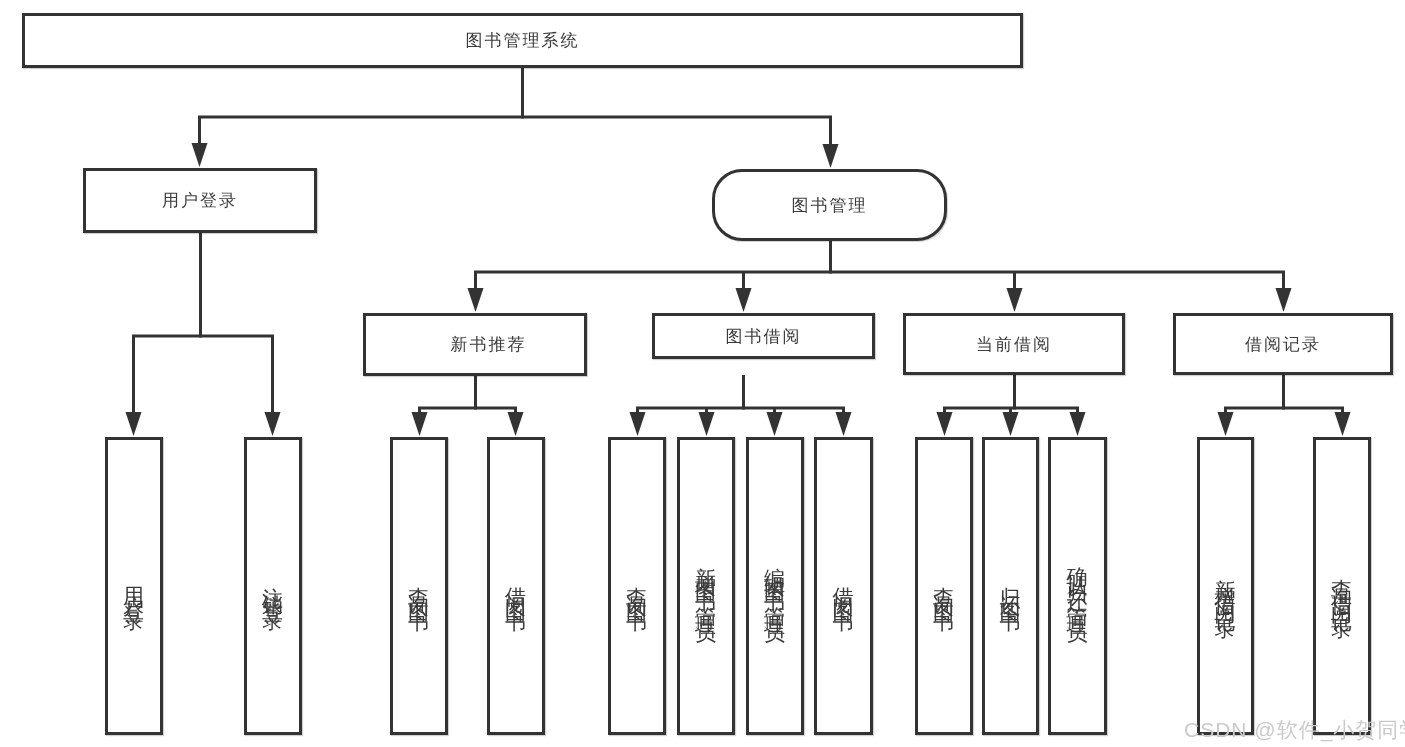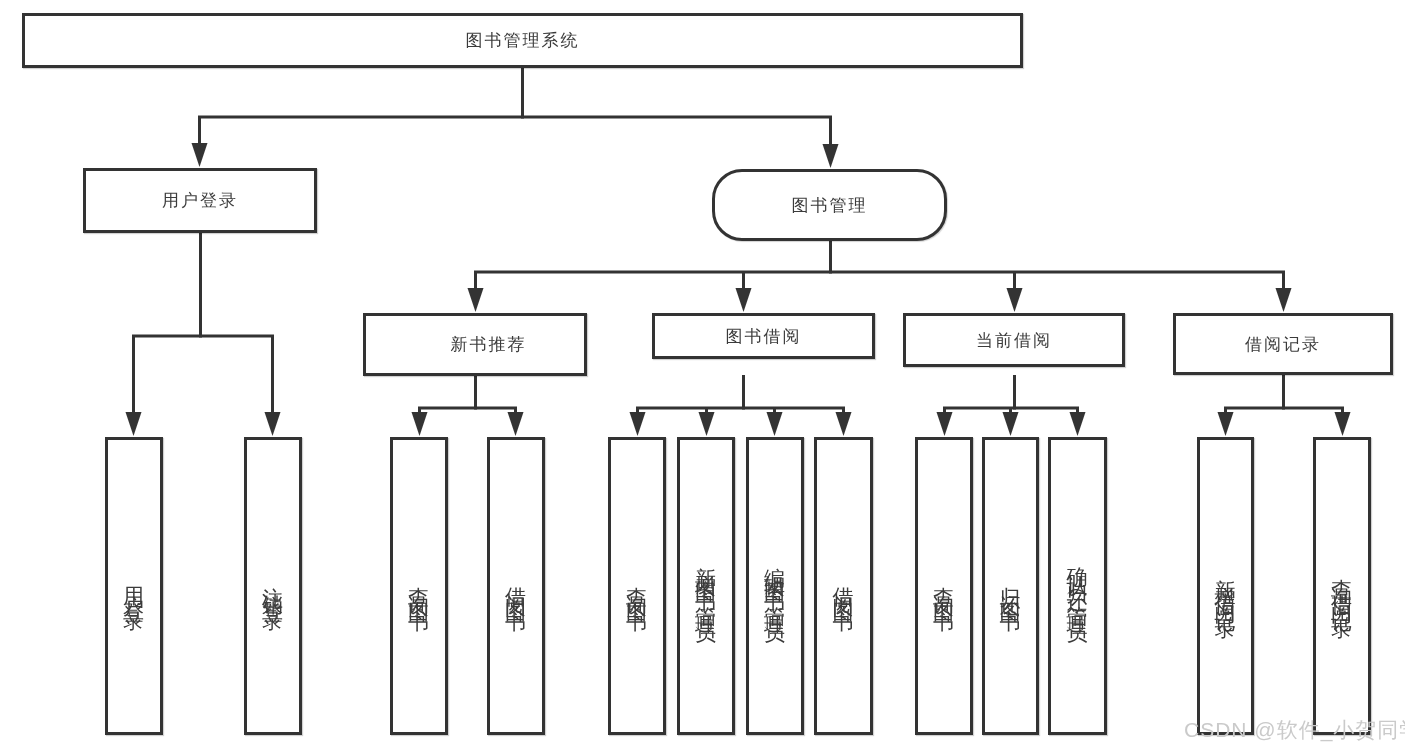--- a/index.html
+++ b/index.html
@@ -108,21 +108,21 @@
     </g>
   </svg>
 
   <div class="node" style="left:22px; top:13px; width:1001px; height:55px;">图书管理系统</div>
 
   <div class="node" style="left:83px; top:168px; width:234px; height:65px;">用户登录</div>
   <div class="node" style="left:712px; top:169px; width:235px; height:72px;border-radius:30px;">图书管理</div>
 
   <div class="node" style="left:363px; top:313px; width:224px; height:63px;padding-left:27px;">新书推荐</div>
   <div class="node" style="left:632px; top:313px; width:223px; height:46px;margin-left:20px;">图书借阅</div>
-  <div class="node" style="left:903px; top:313px; width:222px; height:54px;">当前借阅</div>
+  <div class="node" style="left:903px; top:313px; width:222px; height:62px;">当前借阅</div>
   <div class="node" style="left:1173px; top:313px; width:220px; height:62px;">借阅记录</div>
 
   <div class="node leaf" style="left:105px; top:437px; width:58px; height:298px;">用户登录</div>
   <div class="node leaf" style="left:244px; top:437px; width:58px; height:298px;">注销登录</div>
 
   <div class="node leaf" style="left:390px; top:437px; width:58px; height:298px;">查询图书</div>
   <div class="node leaf" style="left:487px; top:437px; width:58px; height:298px;">借阅图书</div>
 
   <div class="node leaf" style="left:608px; top:437px; width:58px; height:298px;">查询图书</div>
   <div class="node leaf" style="left:677px; top:437px; width:58px; height:298px;">新增图书（管理员）</div>

